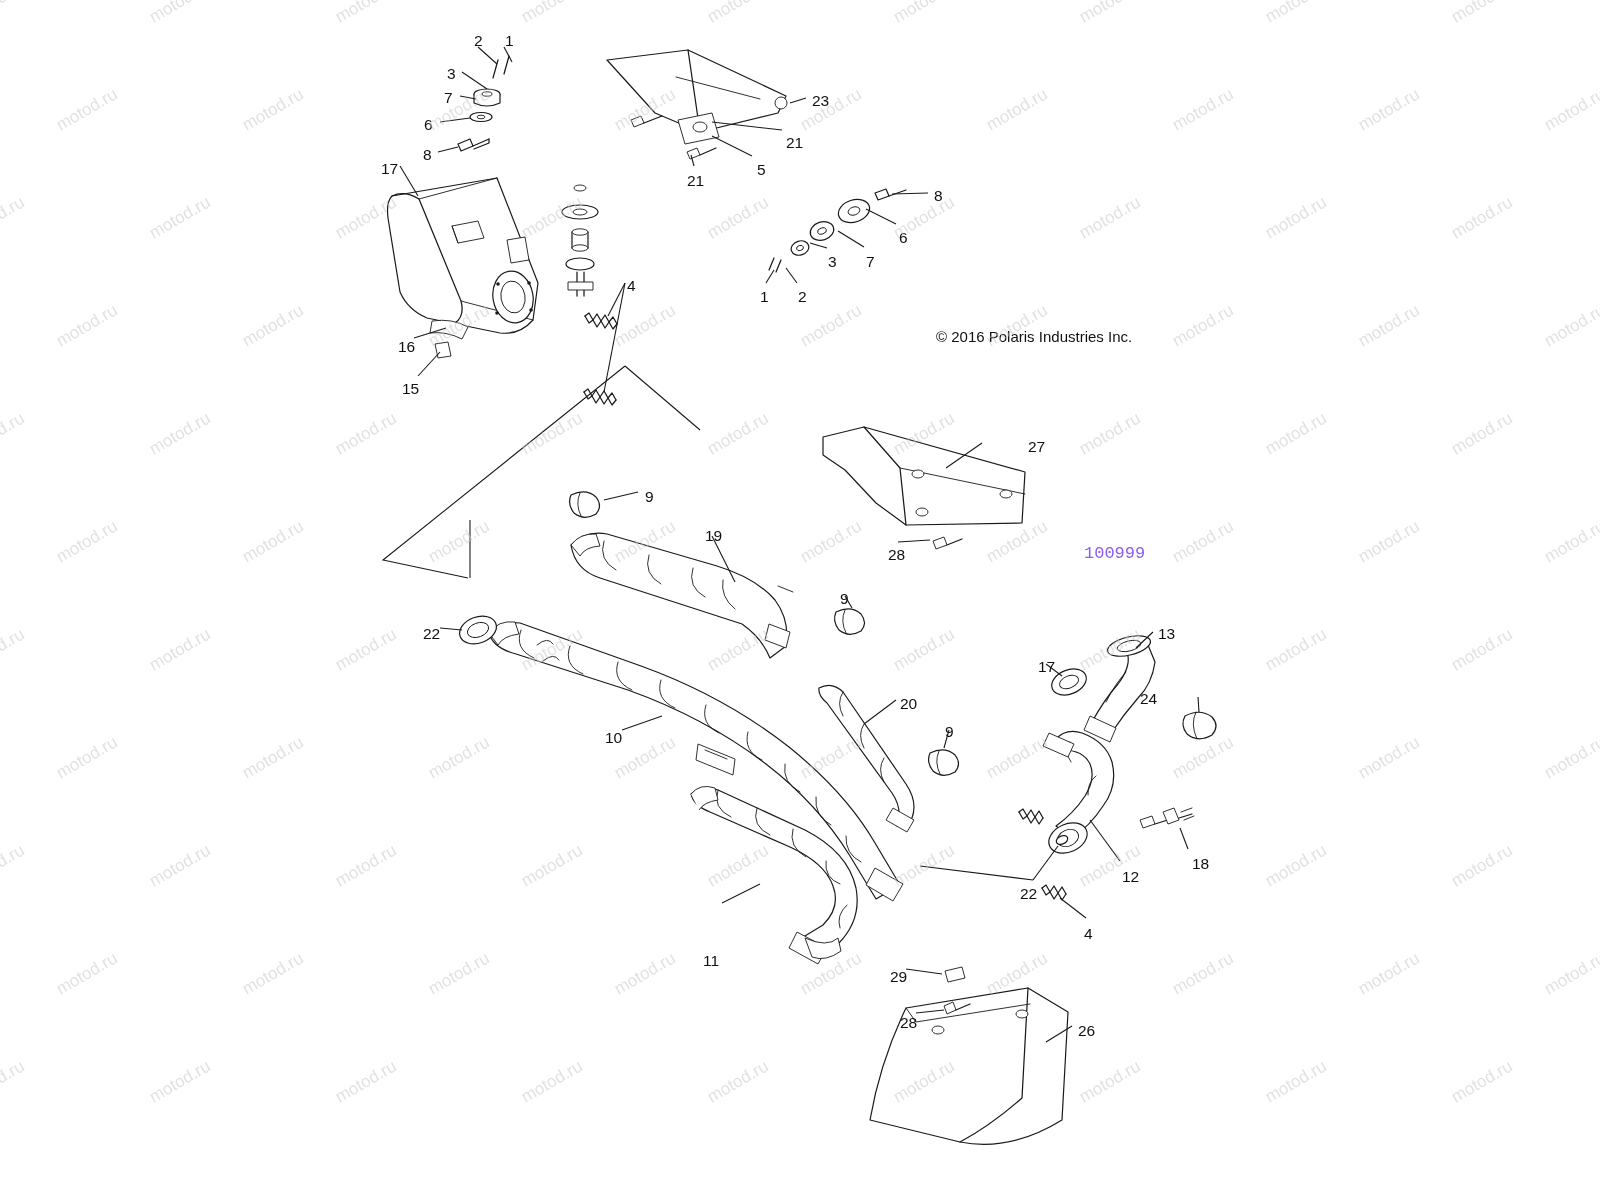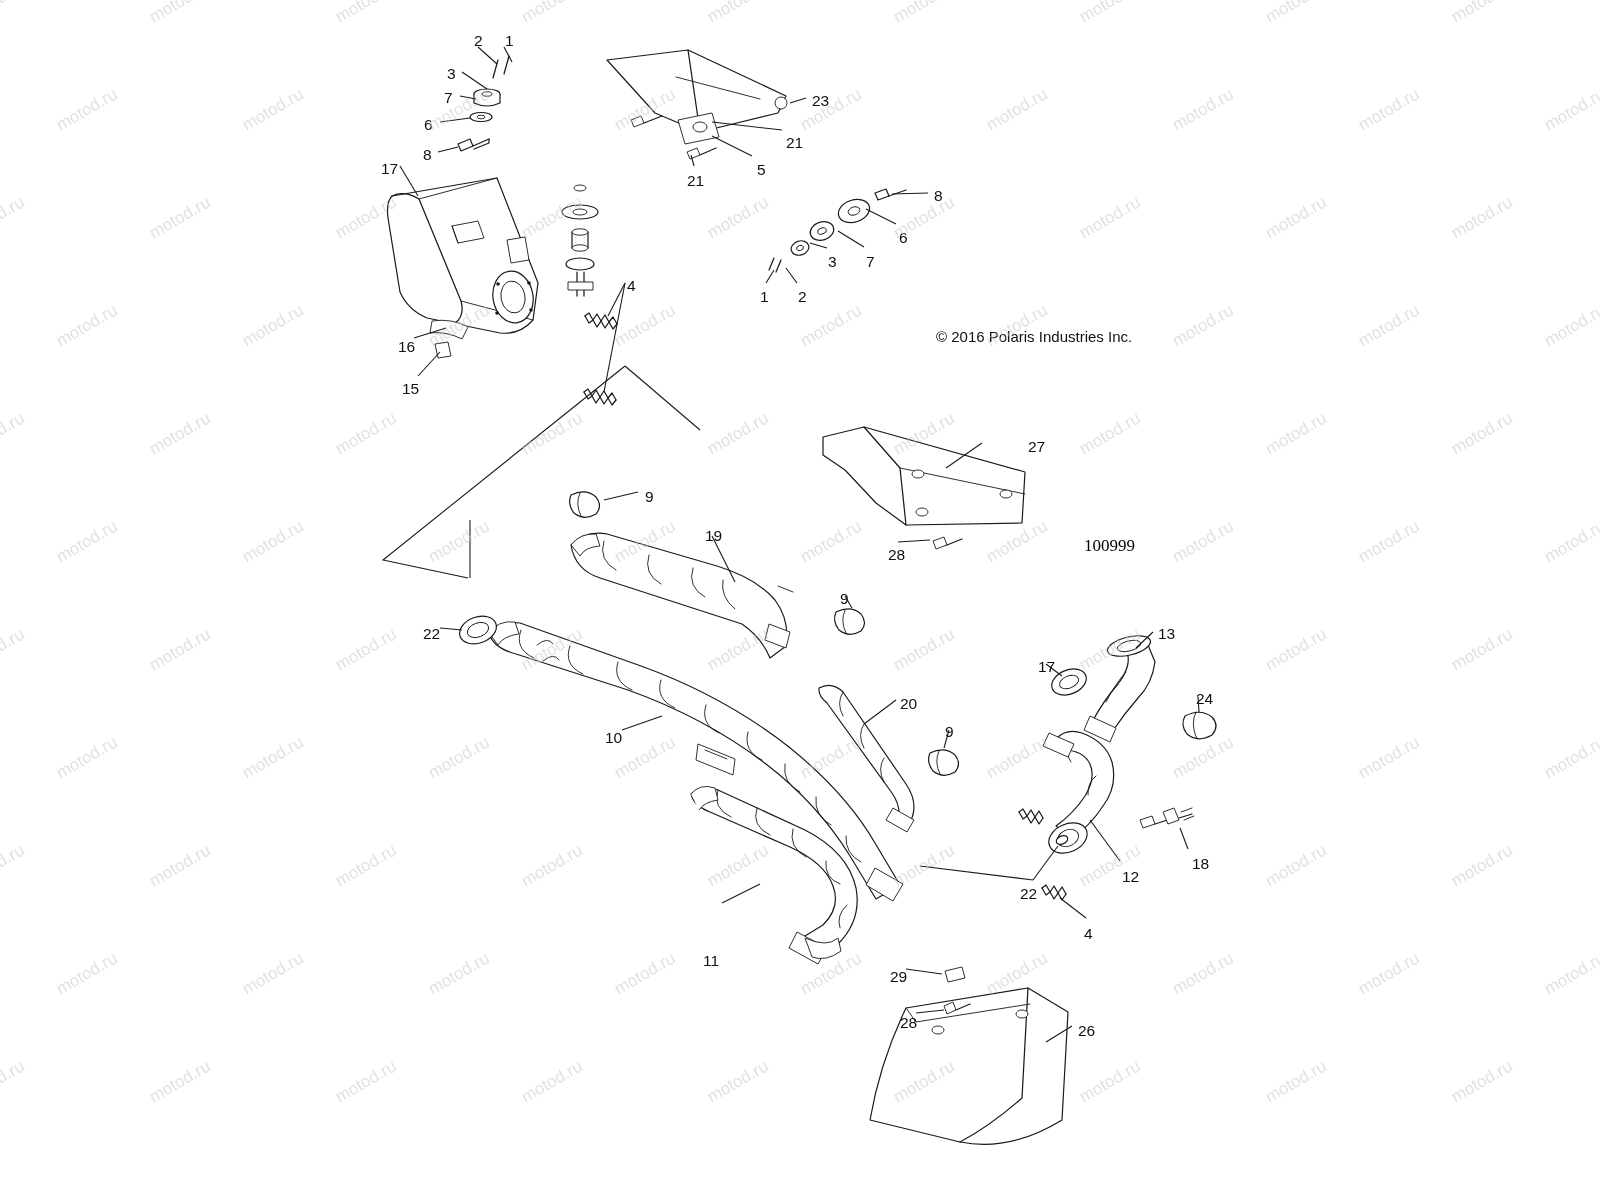--- a/index.html
+++ b/index.html
@@ -49,25 +49,26 @@
   #copyright {
     position: absolute;
     font-family: "Liberation Sans", sans-serif;
     font-size: 15px;
     color: #111111;
     white-space: nowrap;
     z-index: 4;
   }
   #partnumber {
     position: absolute;
-    font-family: Liberation Serif, serif;
+    font-family: Liberation Mono, monospace;
     font-size: 17px;
-    color: #000000;
+    color: #8b5cf6;
     white-space: nowrap;
     z-index: 4;
+    margin-top: 8px;
   }
   svg .ln {
     fill: none;
     stroke: #1a1a1a;
     stroke-width: 1.25;
     stroke-linecap: round;
     stroke-linejoin: round;
   }
   svg .ln-thin {
     fill: none;
@@ -392,21 +393,21 @@
   <span class="callout" style="left:398px; top:338px;">16</span>
   <span class="callout" style="left:402px; top:380px;">15</span>
   <span class="callout" style="left:645px; top:488px;">9</span>
   <span class="callout" style="left:705px; top:527px;">19</span>
   <span class="callout" style="left:1028px; top:438px;">27</span>
   <span class="callout" style="left:888px; top:546px;">28</span>
   <span class="callout" style="left:840px; top:590px;">9</span>
   <span class="callout" style="left:423px; top:625px;">22</span>
   <span class="callout" style="left:1158px; top:625px;">13</span>
   <span class="callout" style="left:1038px; top:658px;">17</span>
-  <span class="callout" style="left:1196px; top:690px;">24</span>
+  <span class="callout" style="left:1140px; top:690px;">24</span>
   <span class="callout" style="left:900px; top:695px;">20</span>
   <span class="callout" style="left:605px; top:729px;">10</span>
   <span class="callout" style="left:945px; top:723px;">9</span>
   <span class="callout" style="left:1192px; top:855px;">18</span>
   <span class="callout" style="left:1122px; top:868px;">12</span>
   <span class="callout" style="left:1020px; top:885px;">22</span>
   <span class="callout" style="left:703px; top:952px;">11</span>
   <span class="callout" style="left:1084px; top:925px;">4</span>
   <span class="callout" style="left:890px; top:968px;">29</span>
   <span class="callout" style="left:900px; top:1014px;">28</span>

